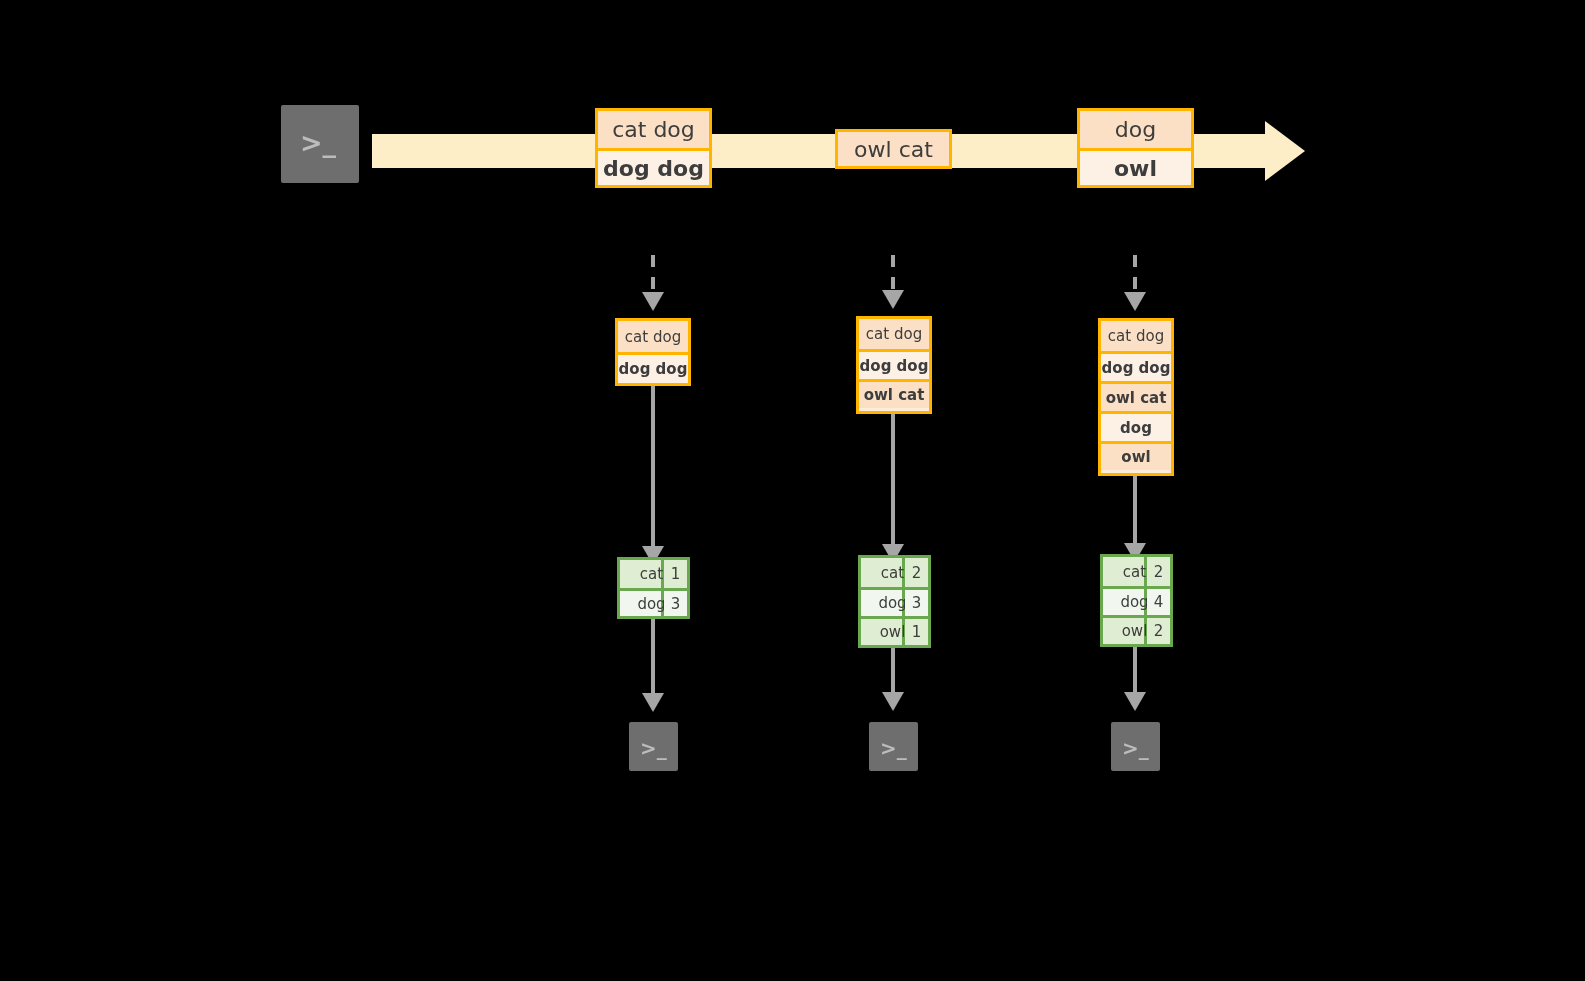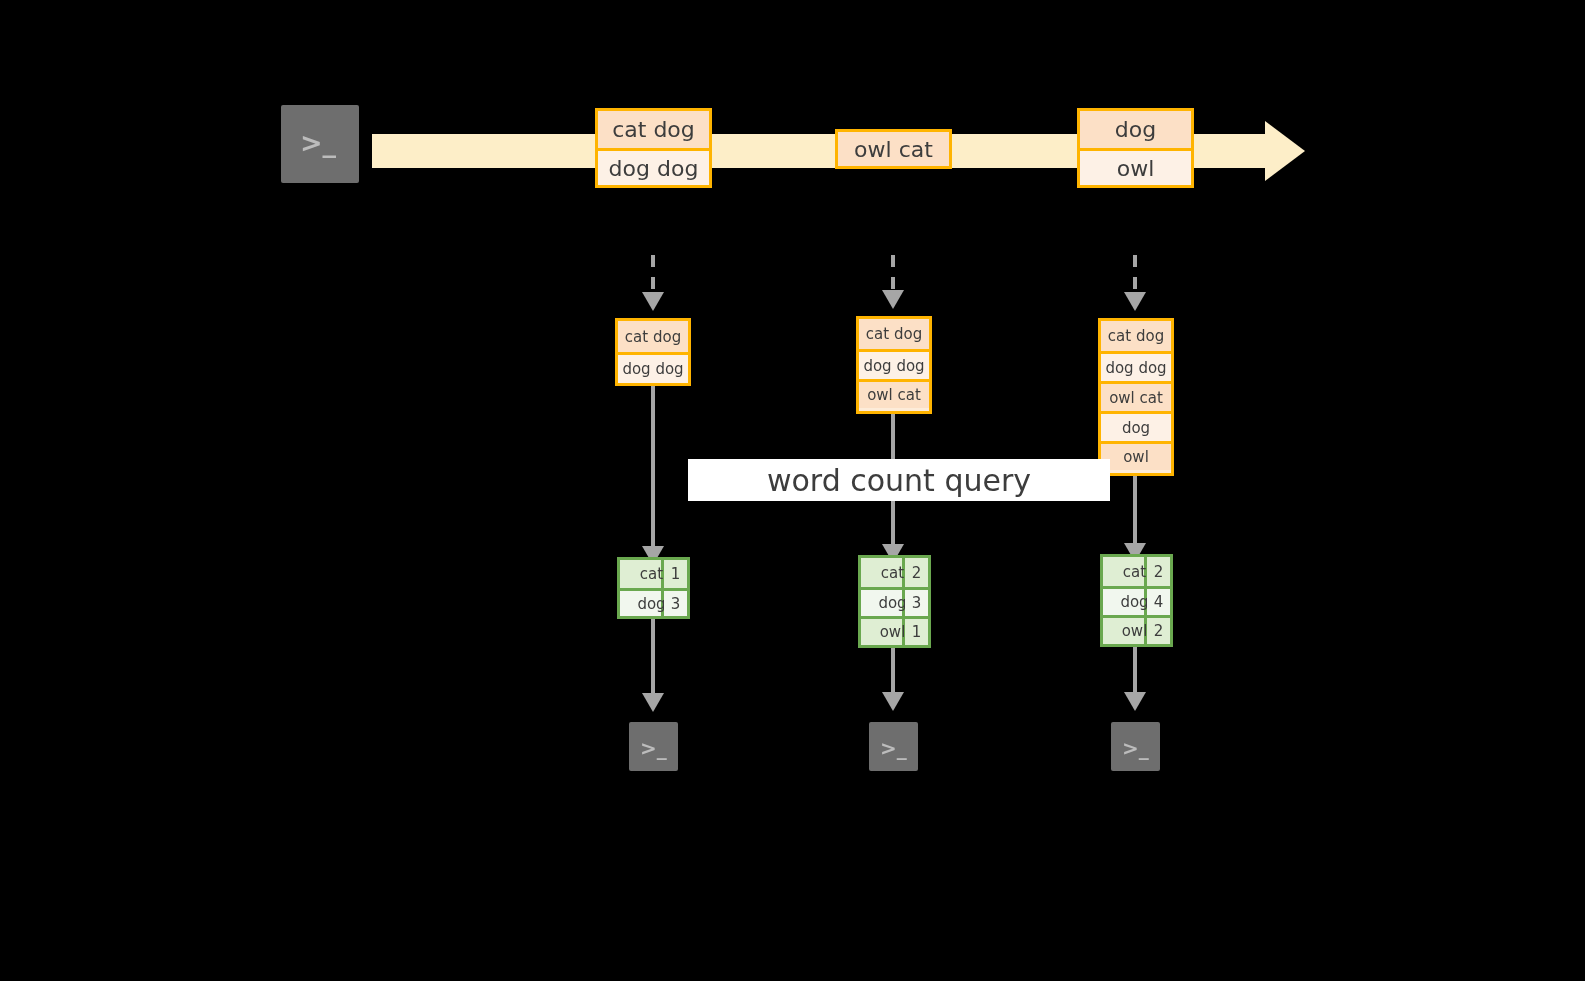--- a/index.html
+++ b/index.html
@@ -28,21 +28,21 @@
         border-bottom:30px solid transparent;
         border-left:40px solid #fdeec8;}
 
   
   .obox{position:absolute;box-sizing:border-box;
         border:3px solid #ffb400;background:#fdecd9;}
   .obox .row{box-sizing:border-box;display:flex;align-items:center;
         justify-content:center;color:#3d3d3d;white-space:nowrap;}
   .obox .row.d{background:#fce0c6;}
   .obox .row.l{background:#fdf1e6;}
-  .obox .row + .row{border-top:3px solid #ffb400;}
+  .obox .row + .row{border-top:3px solid #ffb400;font-weight:bold;}
 
   
   .gbox{position:absolute;box-sizing:border-box;
         border:3px solid #6aa84f;background:#eaf3e3;}
   .gbox .grow{display:flex;box-sizing:border-box;}
   .gbox .grow + .grow{border-top:3px solid #6aa84f;}
   .gbox .gcell{box-sizing:border-box;display:flex;align-items:center;
         justify-content:center;color:#3d3d3d;white-space:nowrap;}
   .gbox .gcell.k{border-right:3px solid #6aa84f;padding-left:22px;}
   .gbox .grow.d .gcell{background:#dfeed3;}
@@ -189,17 +189,14 @@
 
   <div class="aline" style="left:1133px;top:647px;height:46px;"></div>
   <div class="ahead" style="left:1124px;top:692px;"></div>
 
   <div class="term" style="left:1102px;top:713px;width:67px;height:67px;">
     <div class="hatch"></div>
     <div class="inner"></div>
     <div class="prompt" style="left:11px;top:16px;font-size:20px;">&gt;_</div>
   </div>
 
-  <div class="banner" style="left:688px;top:459px;width:422px;height:42px;">
-    <span style="font-size:30px;">word count query</span>
-  </div>
 
 </div>
 
 </body></html>

